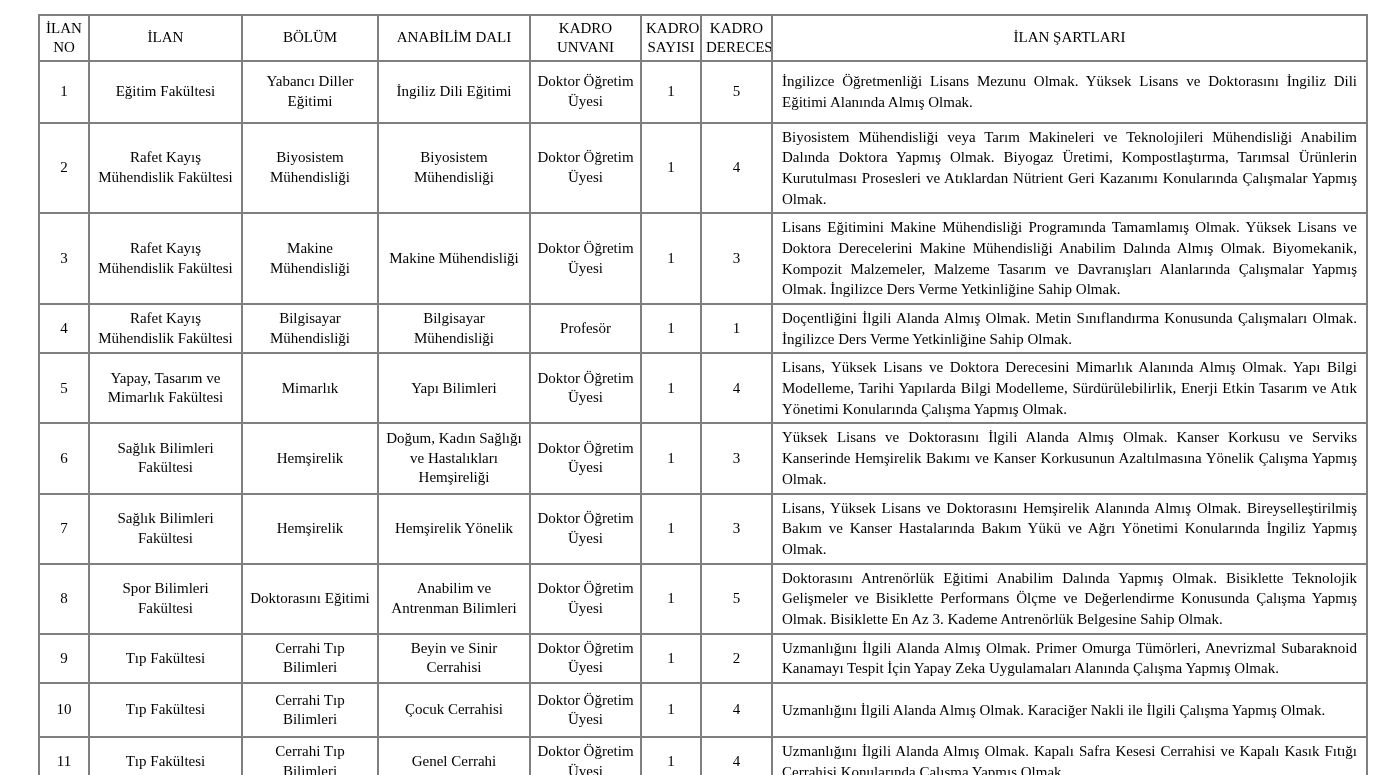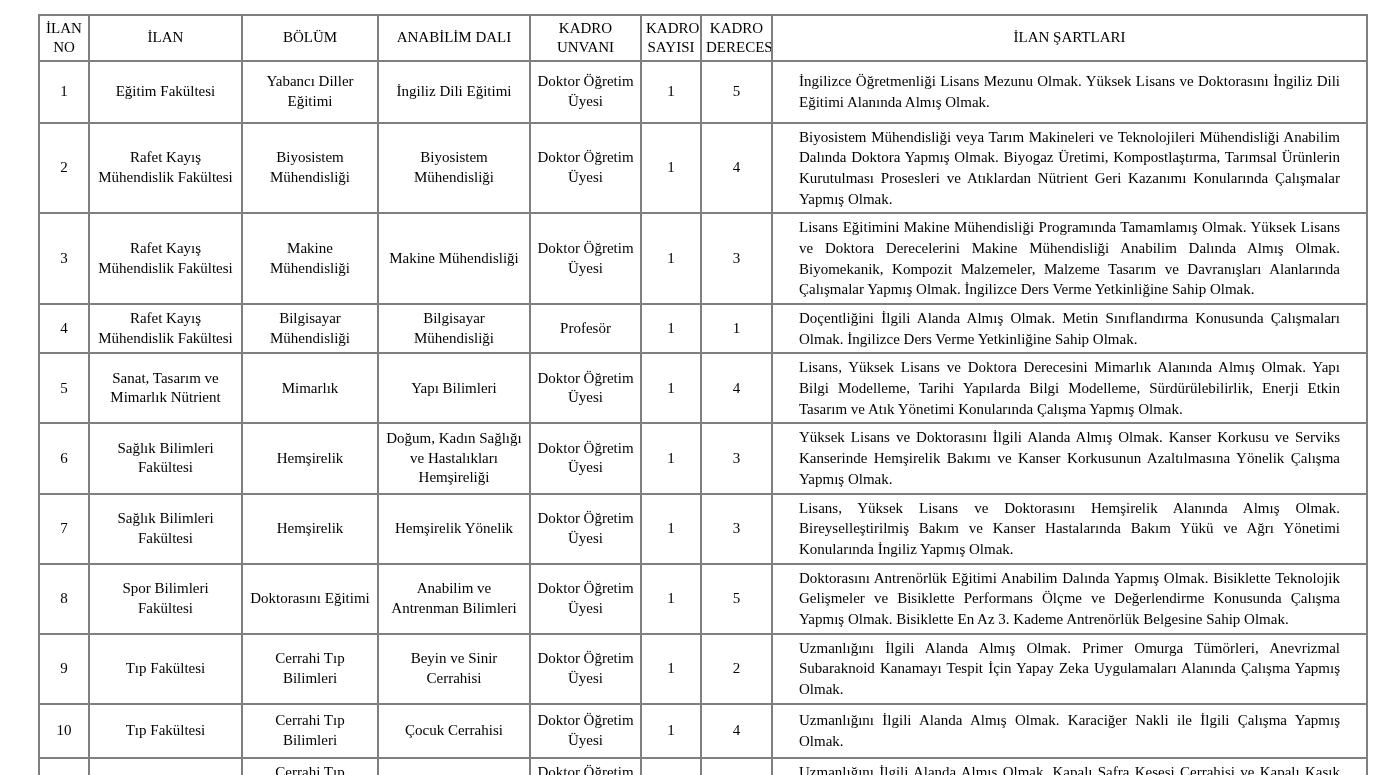--- a/index.html
+++ b/index.html
@@ -38,21 +38,21 @@
     padding: 3px 4px;
     line-height: 1.25;
   }
   td.center {
     text-align: center;
     padding: 2px 6px;
     line-height: 1.3;
   }
   td.just {
     text-align: justify;
-    padding: 3px 26px;
+    padding: 3px 9px;
     line-height: 1.38;
     margin-top: 20px;
   }
   
   tr.hdr          { height: 44px; }
   tbody tr:nth-child(1)  { height: 62px; }
   tbody tr:nth-child(2)  { height: 86px; }
   tbody tr:nth-child(3)  { height: 85px; }
   tbody tr:nth-child(4)  { height: 47px; }
   tbody tr:nth-child(5)  { height: 67px; }
@@ -127,21 +127,21 @@
           <td class="center">Rafet Kayış Mühendislik Fakültesi</td>
           <td class="center">Bilgisayar Mühendisliği</td>
           <td class="center">Bilgisayar Mühendisliği</td>
           <td class="center">Profesör</td>
           <td class="center">1</td>
           <td class="center">1</td>
           <td class="just">Doçentliğini İlgili Alanda Almış Olmak. Metin Sınıflandırma Konusunda Çalışmaları Olmak. İngilizce Ders Verme Yetkinliğine Sahip Olmak.</td>
         </tr>
         <tr>
           <td class="center">5</td>
-          <td class="center">Sanat, Tasarım ve Mimarlık Nütrient</td>
+          <td class="center">Yapay, Tasarım ve Mimarlık Fakültesi</td>
           <td class="center">Mimarlık</td>
           <td class="center">Yapı Bilimleri</td>
           <td class="center">Doktor Öğretim Üyesi</td>
           <td class="center">1</td>
           <td class="center">4</td>
           <td class="just">Lisans, Yüksek Lisans ve Doktora Derecesini Mimarlık Alanında Almış Olmak. Yapı Bilgi Modelleme, Tarihi Yapılarda Bilgi Modelleme, Sürdürülebilirlik, Enerji Etkin Tasarım ve Atık Yönetimi Konularında Çalışma Yapmış Olmak.</td>
         </tr>
         <tr>
           <td class="center">6</td>
           <td class="center">Sağlık Bilimleri Fakültesi</td>

